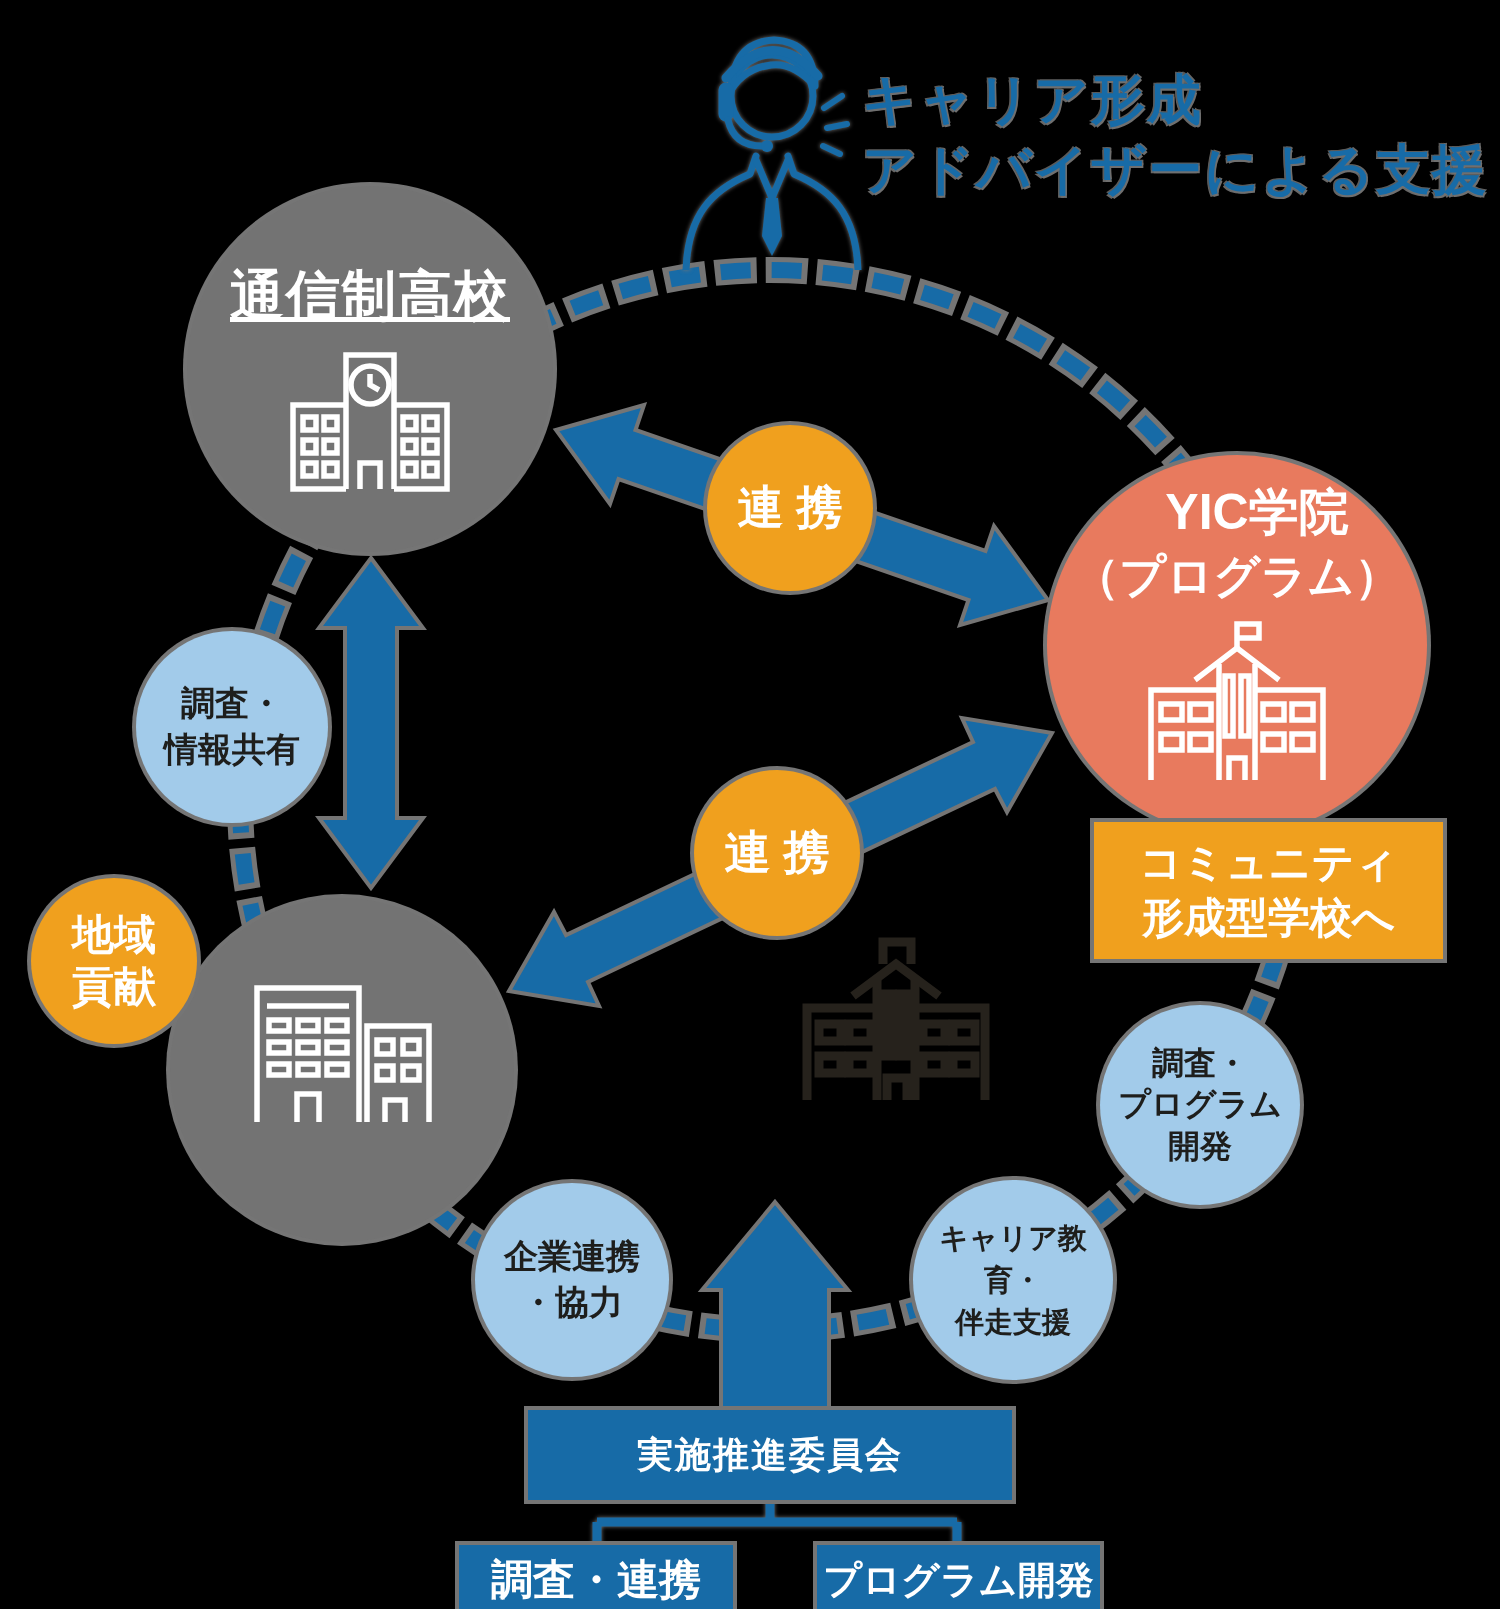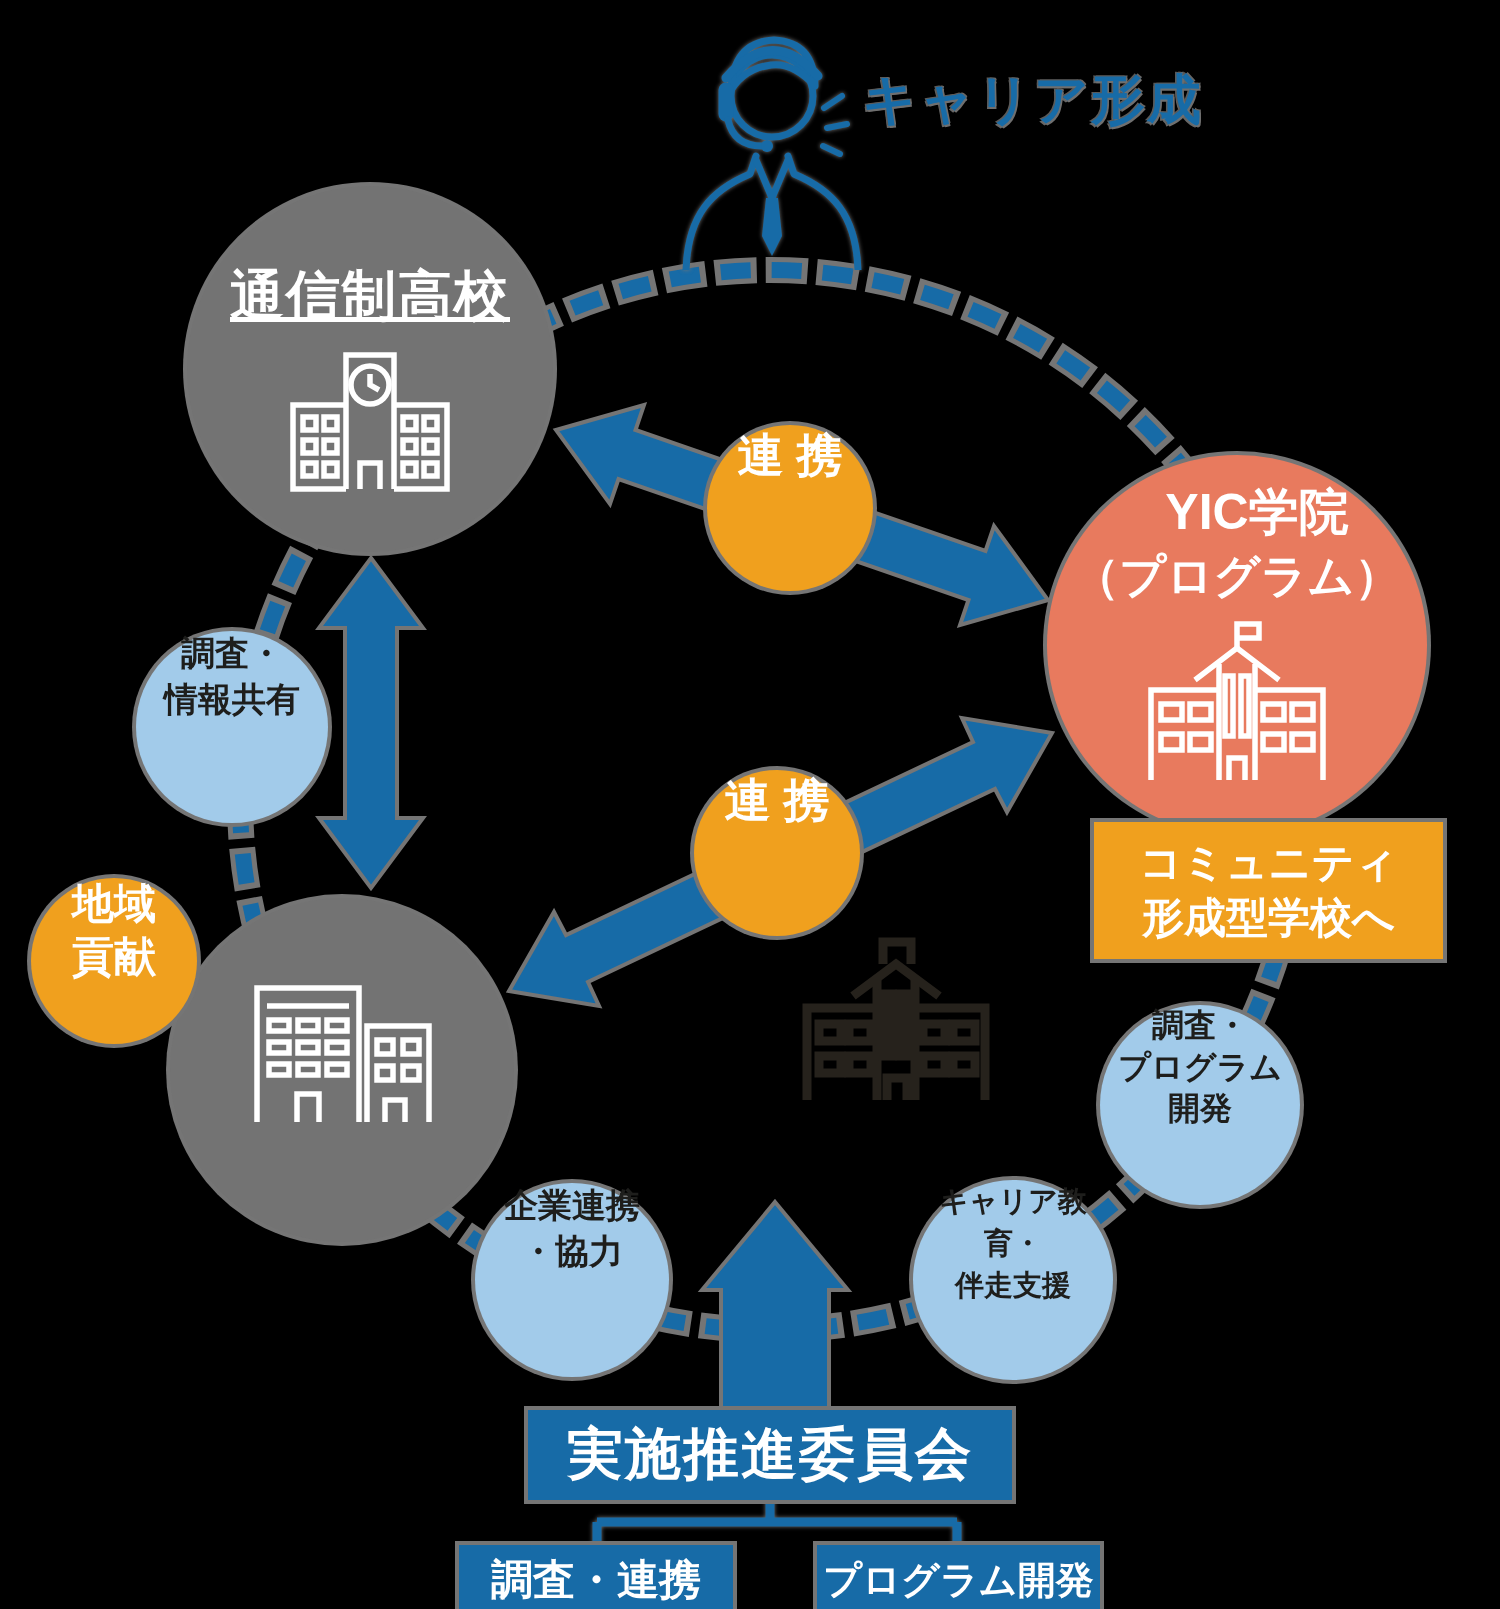--- a/index.html
+++ b/index.html
@@ -2,21 +2,21 @@
 <html><head>
 <meta charset="utf-8">
 <style>
   html,body{margin:0;padding:0;background:#000;}
   #stage{position:relative;width:1500px;height:1609px;background:#000;overflow:hidden;
          font-family:"Liberation Sans","DejaVu Sans",sans-serif;font-weight:bold;border-radius:31px;}
   .abs{position:absolute;}
   svg{display:block;}
   
   .circle{position:absolute;border-radius:50%;display:flex;flex-direction:column;
-          align-items:center;text-align:center;
+          align-items:center;justify-content:center;text-align:center;
           box-shadow:0 0 0 4px #757575;box-sizing:border-box;}
   .c-blue{background:#737373;color:#fff;text-decoration:underline;}
   .c-light{background:#a2cbea;color:#1e1e1c;}
   .c-orange{background:#f0a01e;color:#fff;}
   .c-salmon{background:#e87a5e;color:#fff;}
   .box{position:absolute;display:flex;flex-direction:column;align-items:center;
        justify-content:center;text-align:left;color:#fff;
        box-shadow:0 0 0 4px #757575;box-sizing:border-box;}
   .b-orange{background:#f0a01e;}
   .b-blue{background:#176ba7;}
@@ -76,20 +76,21 @@
       <path d="M152 100 L170 88 M155 120 L175 116 M151 138 L168 146" stroke-width="6"></path>
       <path d="M14 262 C16 206 40 182 78 166 L84 148"></path>
       <path d="M186 262 C184 206 160 182 122 166 L116 148"></path>
       <path d="M84 152 L100 190 L116 152"></path>
       <polygon points="94,190 106,190 110,228 100,248 90,228" fill="#176ba7" stroke="none"></polygon>
     </svg>
   </div>
 
   <div class="toplabel">
     <div>キャリア形成</div>
+    <div>アドバイザーによる支援</div>
   </div>
 
   <div class="circle c-blue" style="left:187px;top:186px;width:366px;height:366px;justify-content:flex-start;padding-top:74px;">
     <div style="font-size:54px;letter-spacing:2px;">通信制高校</div>
     <svg width="170" height="150" viewBox="0 0 170 150" fill="none" stroke="#fff" stroke-width="5.5" style="margin-top:14px;">
       <path d="M61 142 V8 H109 V142"></path>
       <circle cx="85" cy="38" r="19"></circle>
       <path d="M85 27 V38 L94 43"></path>
       <path d="M61 58 H8 V142 H61 M109 58 H162 V142 H109"></path>
       <rect x="18" y="70" width="13" height="13"></rect>
@@ -185,21 +186,21 @@
     <div>キャリア教育・</div>
     <div>伴走支援</div>
   </div>
 
   <div class="circle c-light" style="left:1100px;top:1005px;width:200px;height:200px;font-size:32px;line-height:1.3;">
     <div>調査・</div>
     <div>プログラム</div>
     <div>開発</div>
   </div>
 
-  <div class="box b-blue" style="left:528px;top:1410px;width:484px;height:90px;font-size:56px;letter-spacing:2px;">
+  <div class="box b-blue" style="left:528px;top:1410px;width:484px;height:90px;font-size:36px;letter-spacing:2px;">
     <div>実施推進委員会</div>
   </div>
 
   <div class="box b-blue" style="left:459px;top:1545px;width:274px;height:70px;font-size:42px;">
     <div>調査・連携</div>
   </div>
 
   <div class="box b-blue" style="left:817px;top:1545px;width:283px;height:70px;font-size:38px;">
     <div>プログラム開発</div>
   </div>

